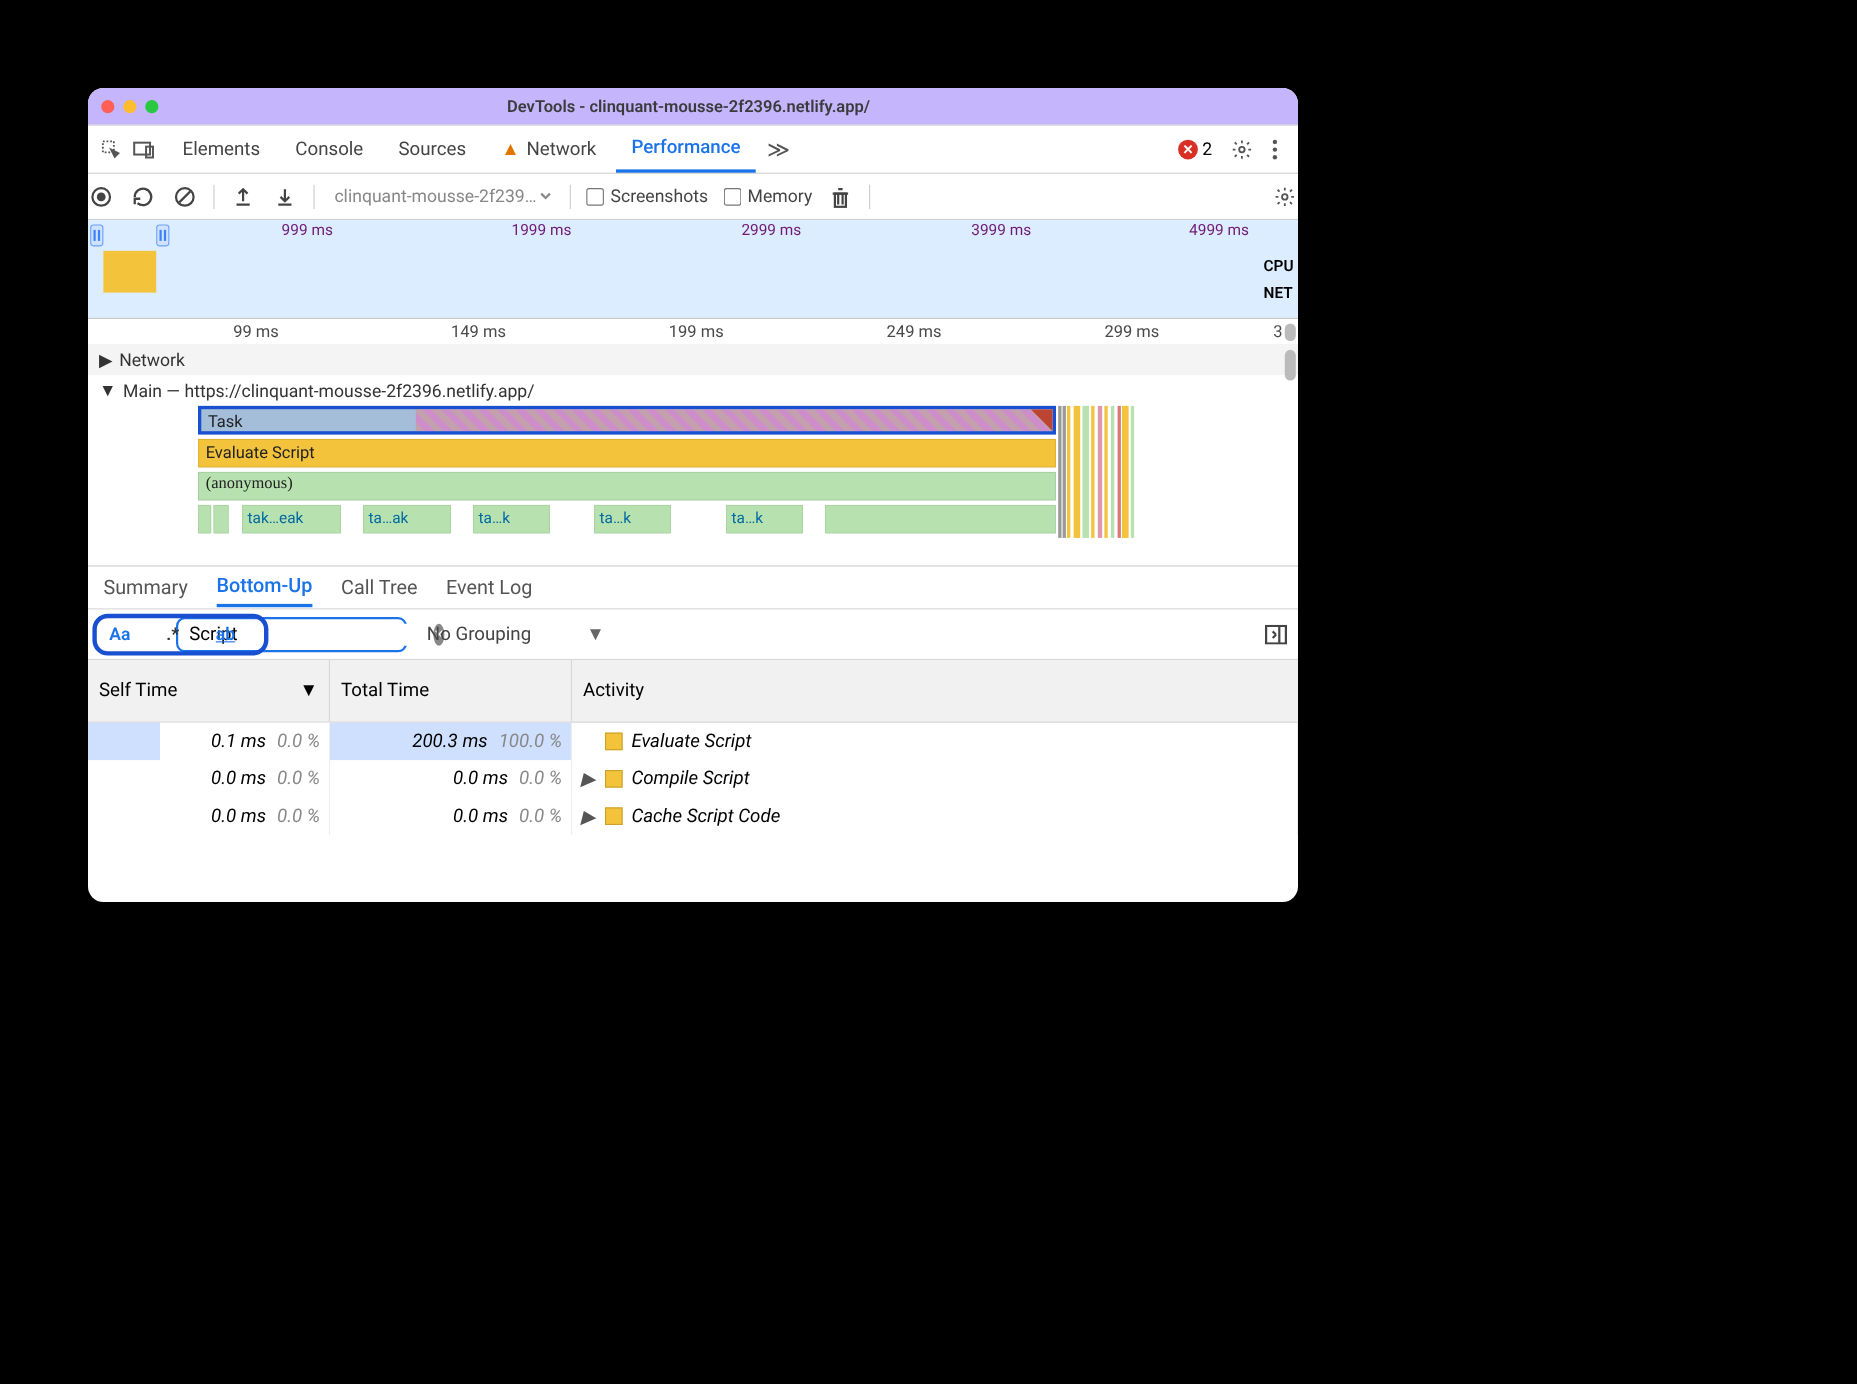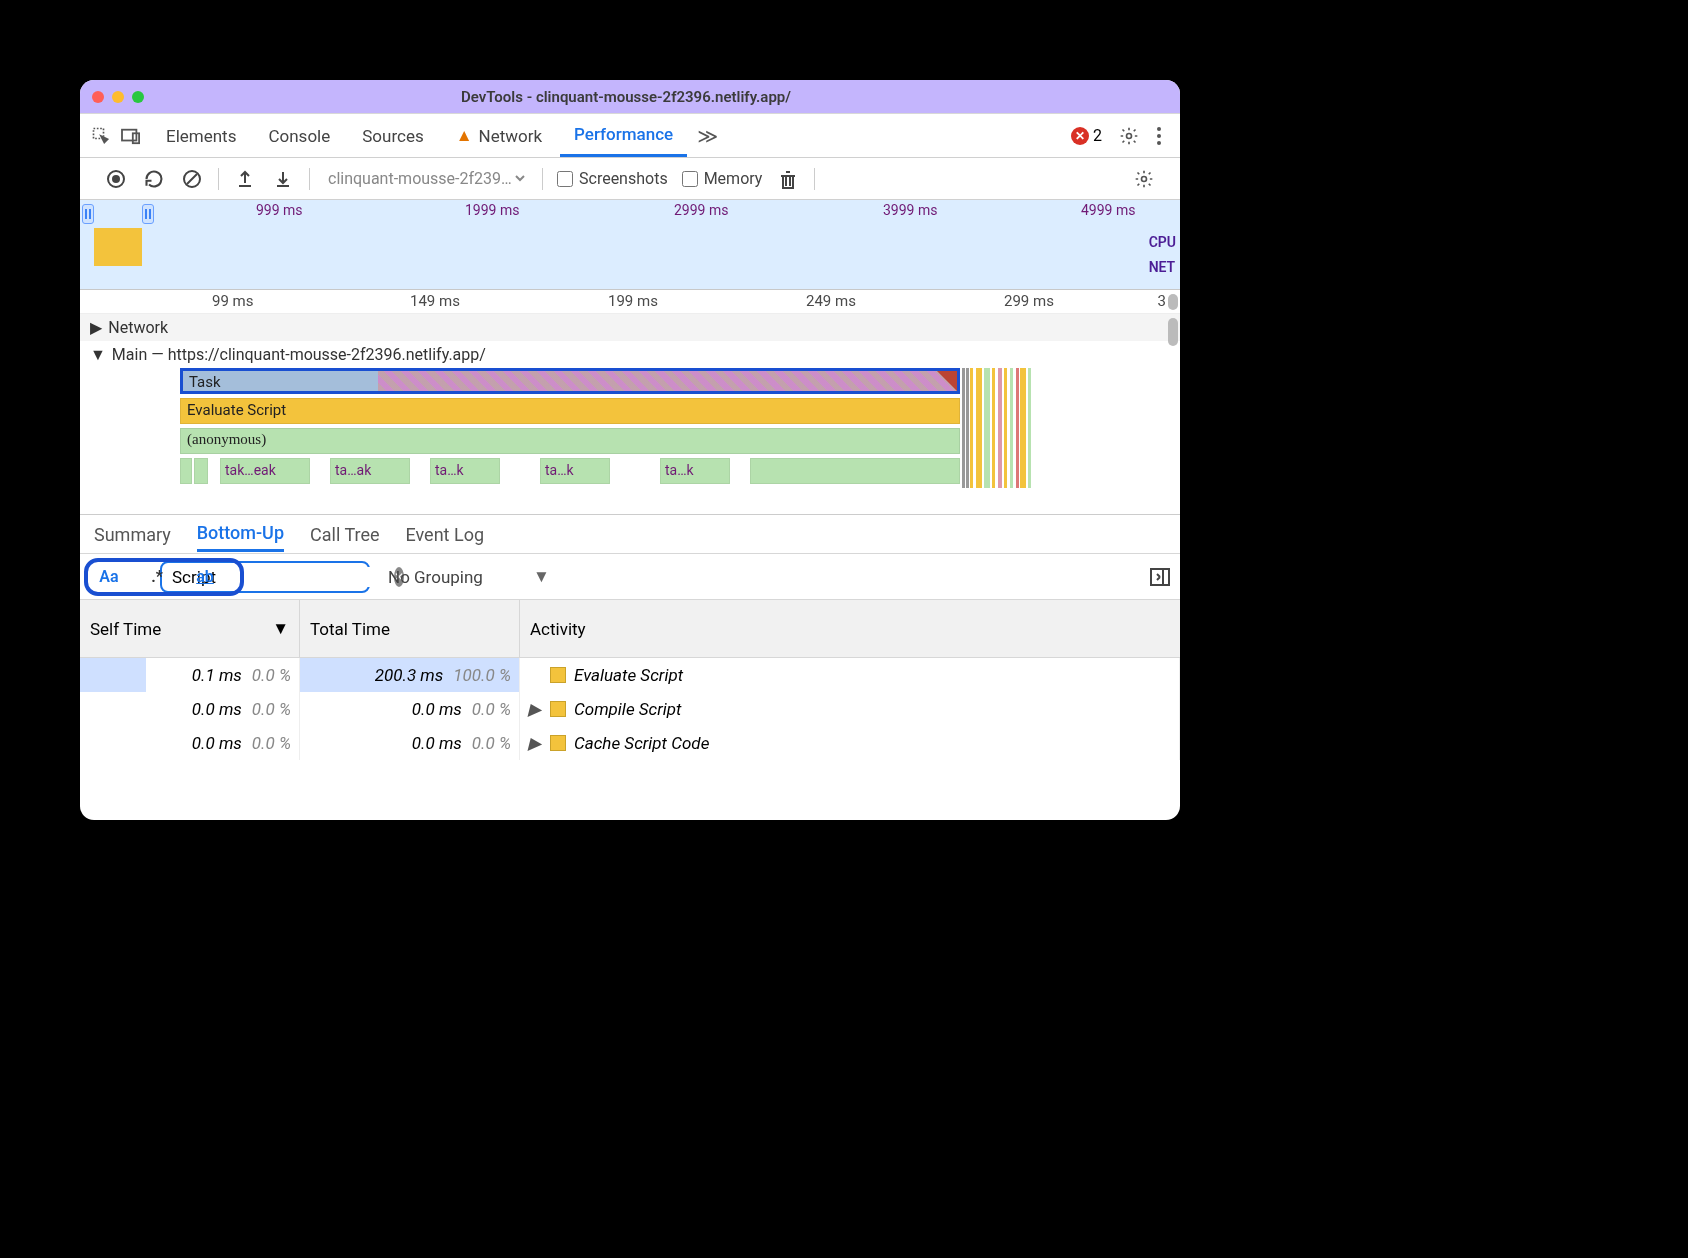--- a/index.html
+++ b/index.html
@@ -32,56 +32,56 @@
   .tabs-row .ico { width:26px; height:26px; display:flex; align-items:center; justify-content:center; color:#555; }
   .tabs-row .tab { font-size:17px; color:#444; padding:0 14px; height:100%; display:flex; align-items:center; gap:6px; cursor:pointer; }
   .tabs-row .tab.active { color:#1a73e8; border-bottom:3px solid #1a73e8; font-weight:500; }
   .tabs-row .tab .warn { color:#e37400; }
   .spacer { flex:1; }
   .chevs { color:#555; font-size:20px; padding:0 6px; }
   .err-badge { display:flex; align-items:center; gap:4px; font-size:16px; }
   .err-badge .dot { width:18px;height:18px;border-radius:50%;background:#d93025;color:#fff;display:flex;align-items:center;justify-content:center;font-size:12px;font-weight:700; }
 
   
-  .perf-bar { height:42px; display:flex; align-items:center; gap:14px; padding:0 24px; border-bottom:1px solid #d0d0d0; font-size:16px; color:#444; }
+  .perf-bar { height:42px; display:flex; align-items:center; gap:14px; padding:0 0; border-bottom:1px solid #d0d0d0; font-size:16px; color:#444; }
   .perf-bar .ibtn { width:24px;height:24px; display:flex;align-items:center;justify-content:center; }
   .perf-bar .sep { width:1px; height:22px; background:#ccc; }
   .perf-bar select.nm { border:none; background:transparent; color:#888; font-size:16px; max-width:220px; }
   .cb { display:flex; align-items:center; gap:6px; }
   .cb input { width:16px;height:16px; }
 
   
   .overview { position:relative; height:90px; background:#dcedff; border-bottom:1px solid #c8c8c8; }
   .overview .ticks { position:absolute; top:0; left:0; right:0; height:22px; font-size:14px; color:#701a75; }
   .overview .tick { position:absolute; top:2px; }
   .overview .handle { position:absolute; top:4px; width:12px; height:20px; background:#cfe3ff; border:1px solid #6aa0ff; border-radius:3px; }
   .overview .handle .bars { position:absolute; inset:0; display:flex; align-items:center; justify-content:center; gap:2px; }
   .overview .handle .bars span { width:2px;height:10px;background:#3b82f6;}
   .overview .fill { position:absolute; left:14px; top:28px; width:48px; height:38px; background:#f3c33c; }
-  .overview .labels { position:absolute; right:4px; top:30px; font-size:14px; color:#4c1d95; line-height:1.8; font-weight:600; }
+  .overview .labels { position:absolute; right:4px; top:30px; font-size:14px; color:#000000; line-height:1.8; font-weight:600; }
 
   
   .ruler2 { position:relative; height:24px; border-bottom:1px solid #eee; font-size:15px; color:#4a4a4a; }
   .ruler2 .tick { position:absolute; top:2px; }
   .ruler2 .scrolltn { position:absolute; right:2px; top:4px; width:10px; height:16px; background:#bbb; border-radius:5px;}
 
   
   .tracks { position:relative; font-size:16px; height:200px; }
   .tracks .scrolltn { position:absolute; right:2px; top:4px; width:10px; height:28px; background:#bbb; border-radius:5px;}
   .section-hdr { padding:4px 10px; color:#333; display:flex; align-items:center; gap:6px; }
   .section-hdr.net { background:#f4f4f4; }
   .flame { position:relative; margin-left:100px; margin-right:8px; }
   .bar { position:absolute; height:26px; font-size:15px; color:#222; padding:2px 6px; overflow:hidden; white-space:nowrap; border:1px solid rgba(0,0,0,.08); }
   .task { top:0; left:0; width:780px; background:#a4beda; border:3px solid #194fd1; }
   .task .hatch { position:absolute; top:0; right:0; bottom:0; left:195px; background:repeating-linear-gradient(45deg,#d88 0,#d88 6px,#e6b 6px,#e6b 12px); opacity:.55;}
   .task .tri { position:absolute; top:0; right:0; width:0;height:0;border-top:20px solid #b43; border-left:20px solid transparent;}
   .eval { top:30px; left:0; width:780px; background:#f3c33c; }
   .anon { top:60px; left:0; width:780px; background:#b7e2b0;font-family:Liberation Serif, serif; }
   .leafrow { position:absolute; top:90px; left:0; right:0; height:26px; }
-  .leaf { position:absolute; top:0; height:26px; background:#b7e2b0; font-size:14px; color:#701a75; overflow:hidden; white-space:nowrap; padding:3px 4px; border:1px solid rgba(0,0,0,.06);}
+  .leaf { position:absolute; top:0; height:26px; background:#b7e2b0; font-size:14px; color:#0369a1; overflow:hidden; white-space:nowrap; padding:3px 4px; border:1px solid rgba(0,0,0,.06);}
   .flame .tail { position:absolute; left:782px; top:0; width:110px; height:120px; }
   .tail span { position:absolute; top:0; bottom:0; width:3px; }
 
   
   .lower-tabs { height:40px; display:flex; align-items:center; gap:26px; padding:0 14px; border-top:1px solid #ccc; border-bottom:1px solid #d7d7d7; font-size:18px; color:#555; }
   .lower-tabs .lt { cursor:pointer; padding:6px 0; }
   .lower-tabs .lt.active { color:#1a73e8; border-bottom:3px solid #1a73e8; font-weight:500;}
 
   
   .filter-row { height:46px; display:flex; align-items:center; gap:10px; padding:0 10px; border-bottom:1px solid #d7d7d7; position:relative; }

